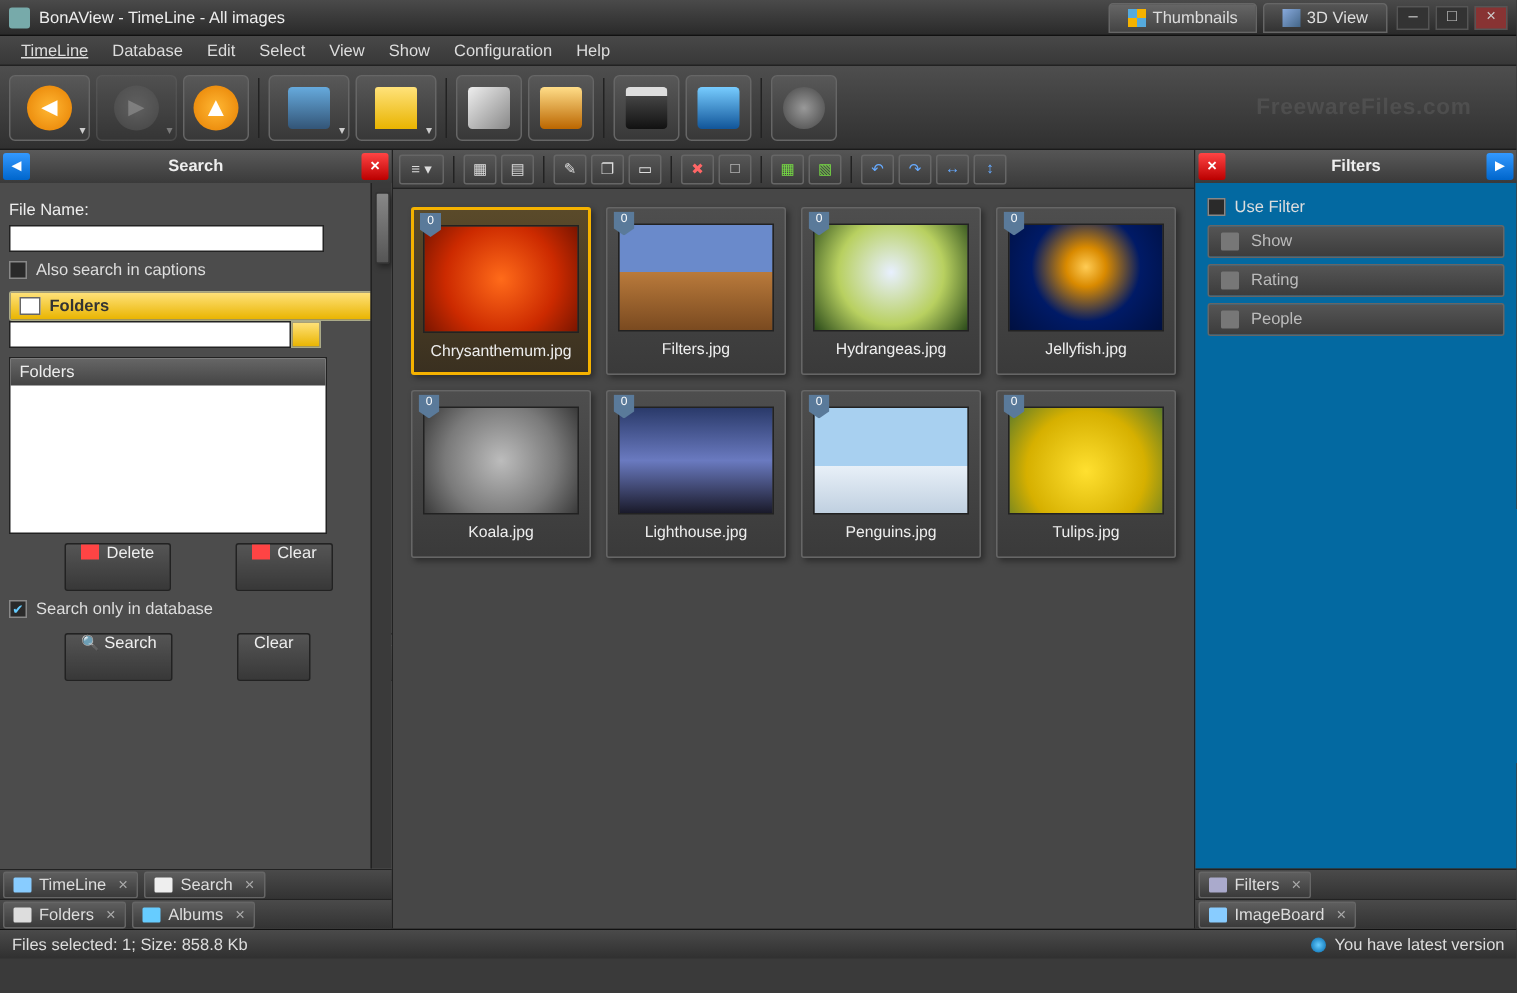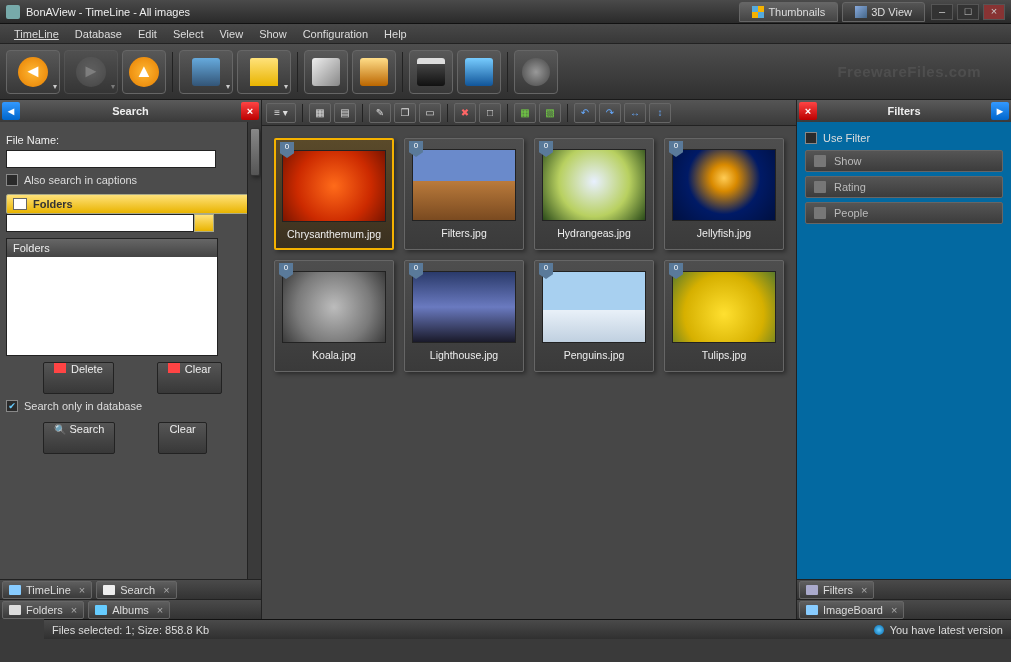--- a/index.html
+++ b/index.html
@@ -71,21 +71,21 @@
 .thumb.sel { border:2px solid #f5b200; background:linear-gradient(#5a4a2a,#3a3020); }
 .thumb .ribbon { position:absolute; left:4px; top:2px; width:14px; height:16px; background:#5a7a9a; clip-path:polygon(0 0,100% 0,100% 70%,50% 100%,0 70%); color:#fff; font-size:8px; text-align:center; }
 .thumb .img { width:104px; height:72px; margin-top:6px; border:1px solid #222; }
 .thumb .cap { margin-top:6px; color:#eee; font-size:10.5px; text-align:center; white-space:nowrap; overflow:hidden; text-overflow:ellipsis; width:108px; }
 
 .rightpanel { width:214px; background:#505050; display:flex; flex-direction:column; }
 .rightbody { flex:1; padding:4px 8px; background:#0369a1; }
 .filteritem { height:22px; background:linear-gradient(#555,#3c3c3c); border:1px solid #666; border-radius:2px; margin:4px 0; display:flex; align-items:center; padding:0 8px; color:#bbb; cursor:pointer; }
 .filteritem .fic { width:12px; height:12px; background:#777; margin-right:8px; border-radius:1px; }
 
-.statusbar { height:20px; background:linear-gradient(#4a4a4a,#303030); border-top:1px solid #111; display:flex; align-items:center; padding:4px 8px; color:#ddd;margin-left:44px; }
+.statusbar { height:20px; background:linear-gradient(#4a4a4a,#303030); border-top:1px solid #111; display:flex; align-items:center; padding:4px 8px; color:#ddd; }
 .statusbar .sp { flex:1; }
 .statusbar .dot { width:10px; height:10px; border-radius:50%; background:radial-gradient(#6cf,#06a); margin-right:6px; }
 
 
 .fake-chrys { background:radial-gradient(circle at 50% 50%,#ff6b1a 0%,#cc2a00 60%,#7a1500 100%); }
 .fake-desert { background:linear-gradient(#6a8acb 0%,#6a8acb 45%,#b97a3b 45%,#7a4a20 100%); }
 .fake-hydra { background:radial-gradient(circle at 50% 45%,#e8f0ff 0%,#b8d060 55%,#2a4a1a 100%); }
 .fake-jelly { background:radial-gradient(circle at 50% 40%,#ffcc55 0%,#d98a00 20%,#001a66 55%,#001040 100%); }
 .fake-koala { background:radial-gradient(circle at 50% 50%,#bcbcbc 0%,#7a7a7a 60%,#3a3a3a 100%); }
 .fake-light { background:linear-gradient(#2a3a6a 0%,#6a7ac0 50%,#1a1a2a 100%); }

